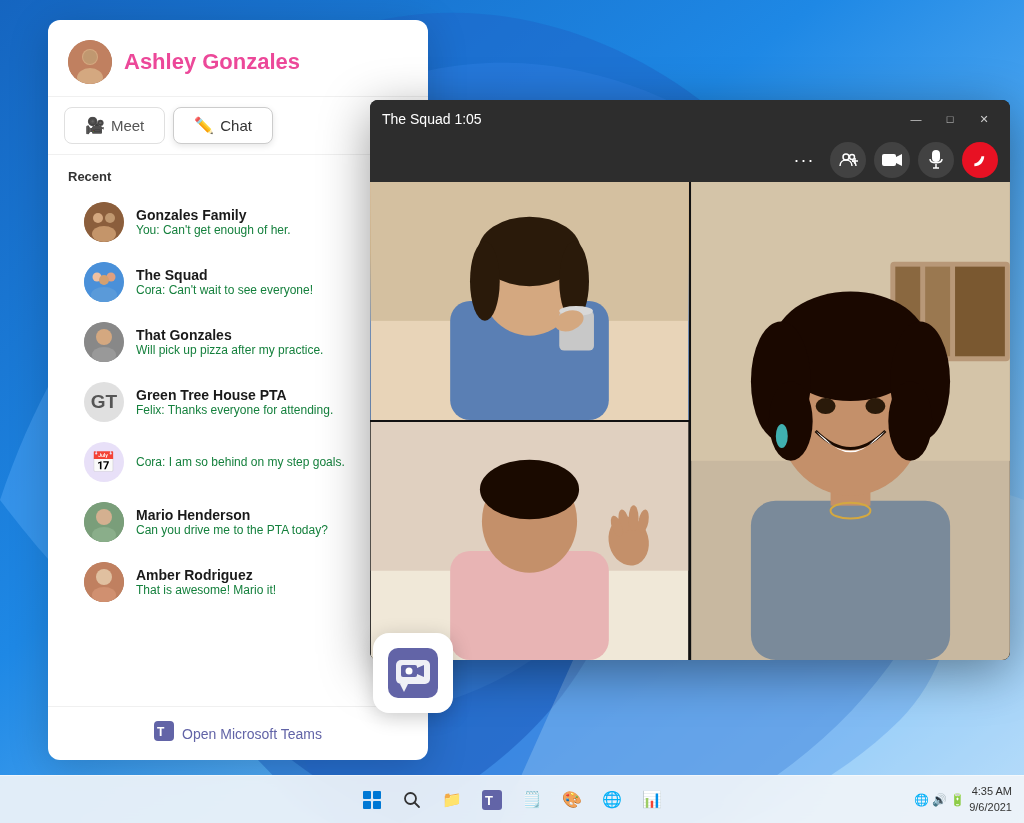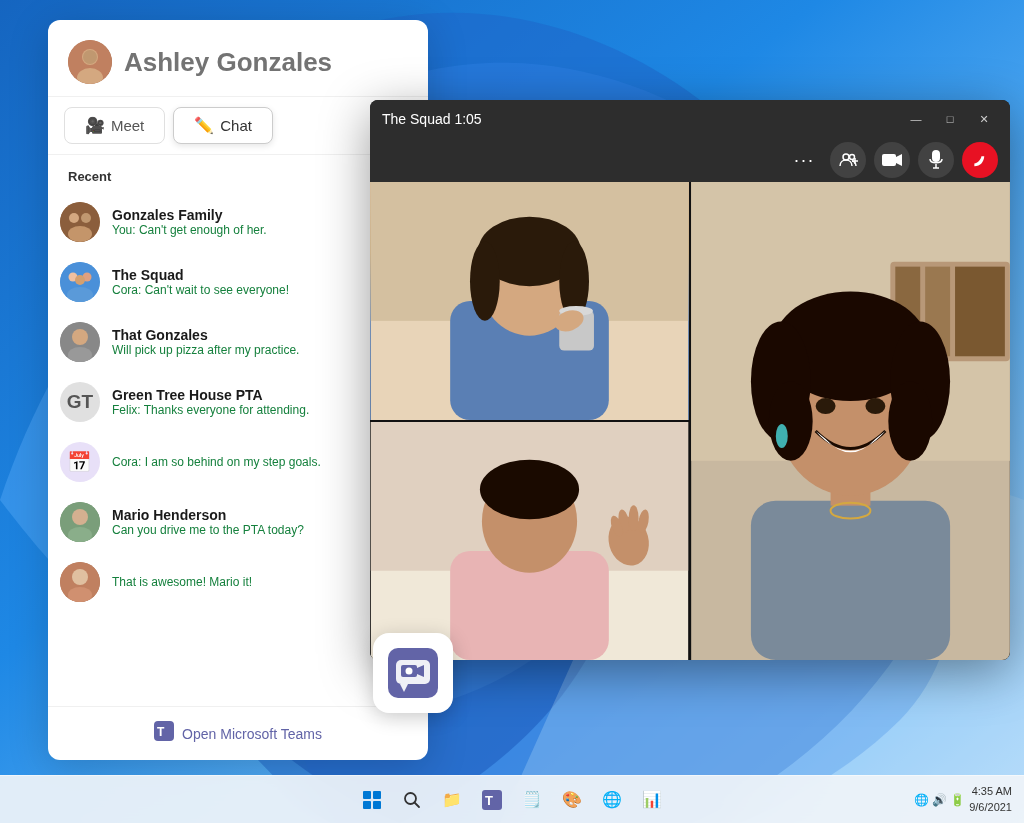--- a/index.html
+++ b/index.html
@@ -122,23 +122,23 @@
       width: 100%;
       height: 100%;
       background: linear-gradient(135deg, #c08060, #a06040);
       display: flex;
       align-items: center;
       justify-content: center;
       font-size: 18px;
     }
 
     .user-name {
-      font-size: 26px;
+      font-size: 22px;
       font-weight: 600;
-      color: #737373;
+      color: #ec4899;
     }
 
     
     .chat-tabs {
       display: flex;
       padding: 10px 16px;
       gap: 8px;
       border-bottom: 1px solid #f0f0f0;
     }
 
@@ -173,21 +173,21 @@
       font-size: 13px;
       font-weight: 700;
       color: #333;
       padding: 14px 20px 8px 20px;
       text-transform: none;
     }
 
     .chat-list {
       flex: 1;
       overflow-y: auto;
-      padding: 0 0;
+      padding: 0 24px;
     }
 
     .chat-item {
       display: flex;
       align-items: center;
       gap: 12px;
       padding: 10px 12px;
       border-radius: 8px;
       cursor: pointer;
     }
@@ -510,20 +510,21 @@
 
     <div class="chat-item">
       <div class="chat-item-avatar av-amber">
         <svg viewBox="0 0 40 40" style="width:40px;height:40px;">
           <circle cx="20" cy="20" r="20" fill="#c08060"></circle>
           <circle cx="20" cy="15" r="8" fill="#e0c0a0"></circle>
           <ellipse cx="20" cy="33" rx="12" ry="8" fill="#d09070"></ellipse>
         </svg>
       </div>
       <div class="chat-item-info">
+        <div class="chat-item-name">Amber Rodriguez</div>
         <div class="chat-item-msg">That is awesome! Mario it!</div>
       </div>
     </div>
 
   </div>
 
   <div class="open-teams-btn">
     <span class="teams-logo">
       <svg width="20" height="20" viewBox="0 0 20 20" fill="none" xmlns="http://www.w3.org/2000/svg">
         <rect width="20" height="20" rx="4" fill="#6264a7"></rect>

